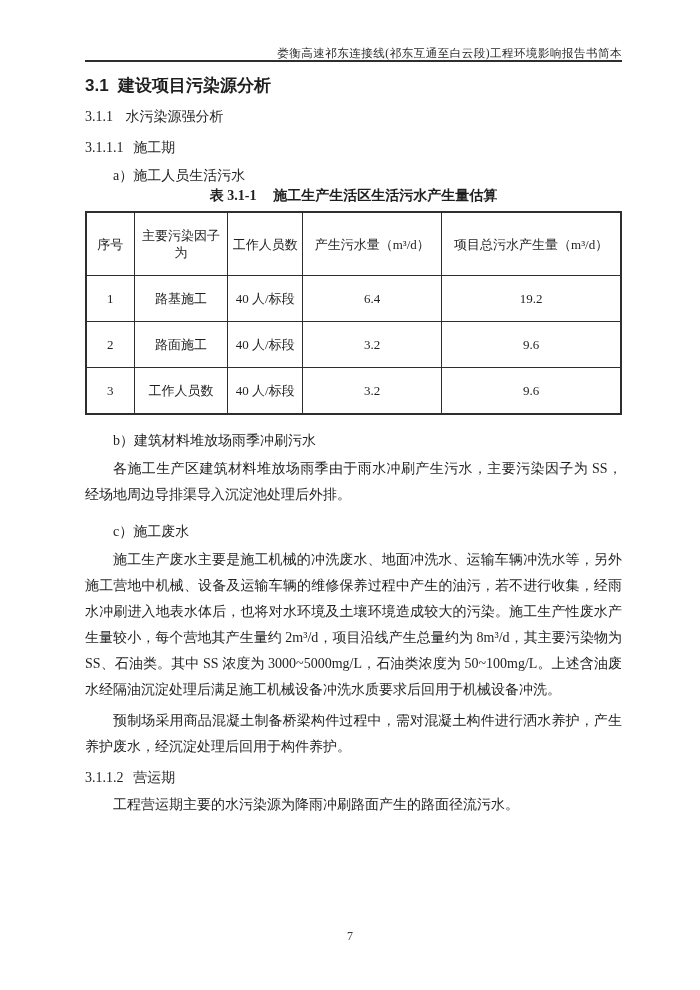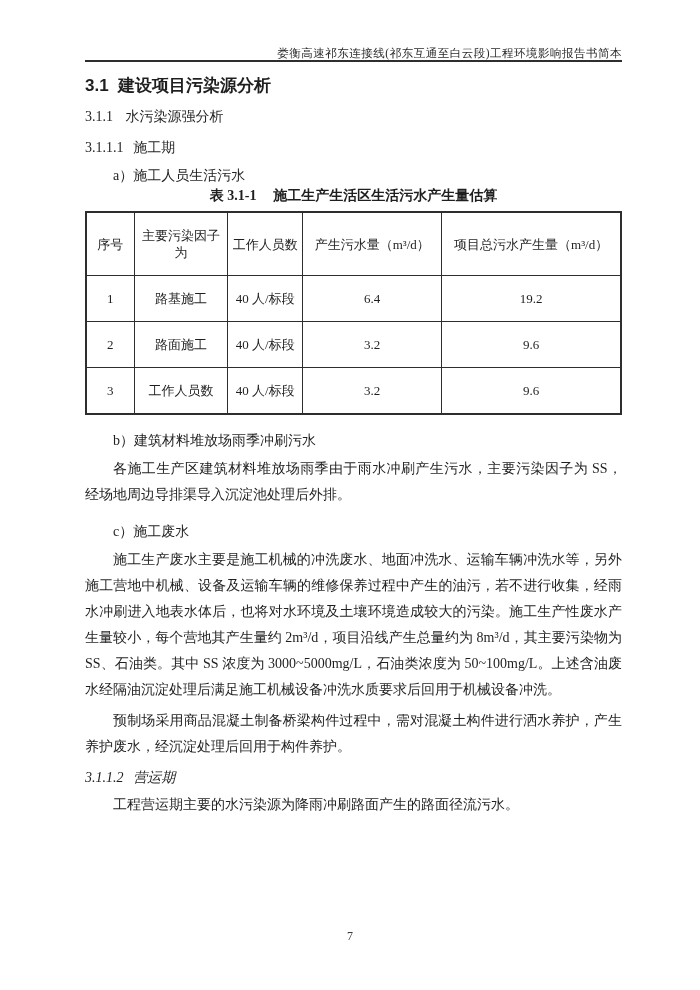--- a/index.html
+++ b/index.html
@@ -85,21 +85,21 @@
     text-align: center;
   }
   table.data-table th, table.data-table td {
     border: 1px solid #2e2e2e;
     font-weight: normal;
     padding: 14px 2px;
     line-height: 17px;
   }
   .sp-b { margin-top: 16px; }
   .sp-c { margin-top: 14px; }
-  .sp-run { margin-top: 8px; font-style: italic; }
+  .sp-run { margin-top: 8px; }
   .pg-footer {
     position: absolute;
     bottom: 46px; left: 0; right: 0;
     text-align: center;
     font-size: 12px;
     color: #3a3a3a;
   }
 </style>
 </head>
 <body>

